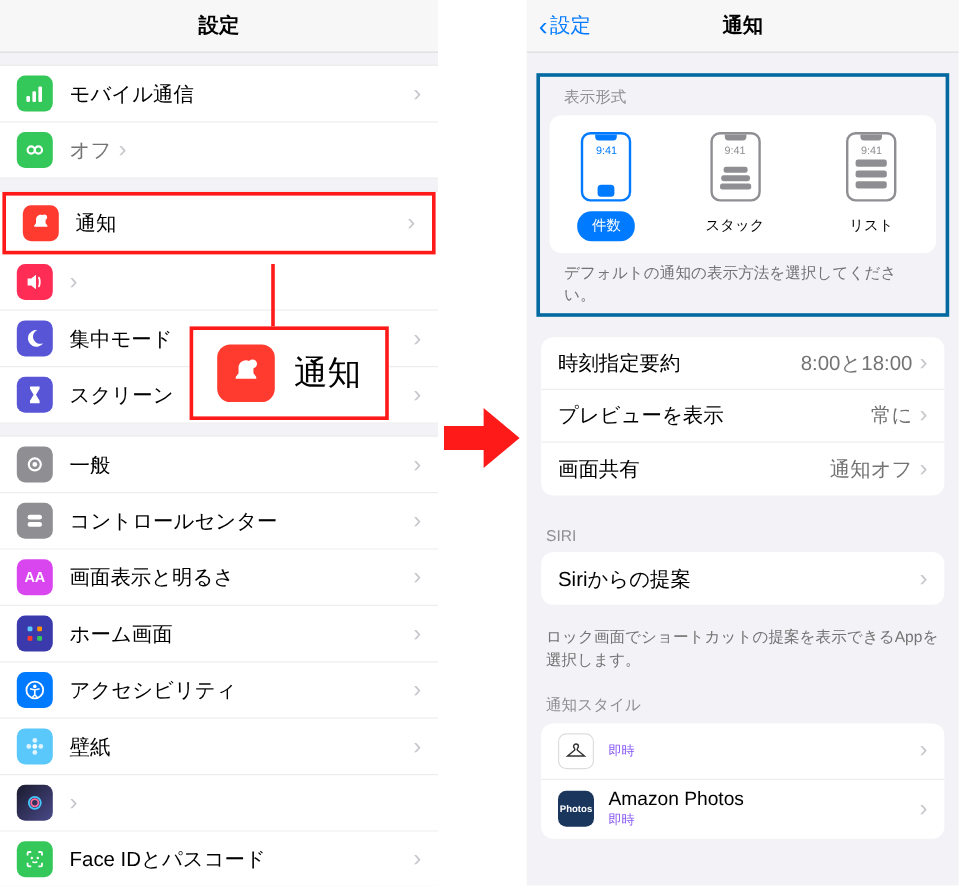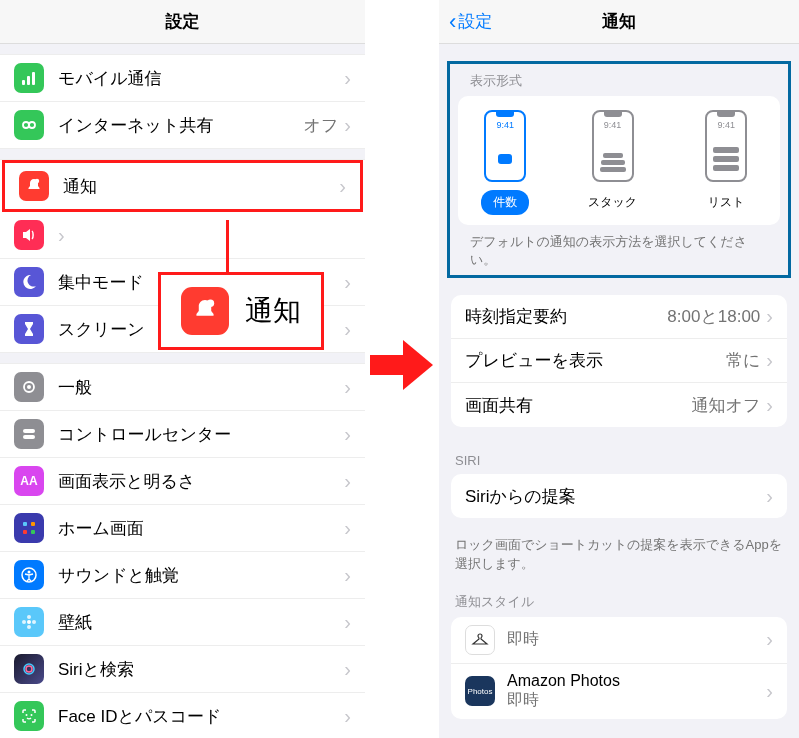--- a/index.html
+++ b/index.html
@@ -25,21 +25,21 @@
 .chev{color:#c7c7cc;font-size:20px;font-weight:300}
 .hl-row{border:3px solid #ff1a1a;margin:0 2px}
 .callout{position:absolute;left:158px;top:272px;background:#fff;border:3px solid #ff1a1a;padding:12px 20px;display:flex;align-items:center;z-index:10}
 .callout .app-icon{width:48px;height:48px;border-radius:11px;margin-right:16px}
 .callout-text{font-size:28px}
 .callout-line{position:absolute;left:226px;top:220px;width:3px;height:55px;background:#ff1a1a;z-index:9}
 .sect-label{font-size:13px;color:#8e8e93;padding:16px 16px 6px;text-transform:none}
 .sect-foot{font-size:13px;color:#737373;padding:8px 16px 4px;line-height:1.4}
 .display-box{background:#fff;border-radius:10px;margin:0 12px;padding:14px 0 10px;display:flex;justify-content:space-around}
 .disp-opt{display:flex;flex-direction:column;align-items:center;gap:8px}
-.phone-mock{width:42px;height:72px;border:2.5px solid #8e8e93;border-radius:8px;position:relative}
+.phone-mock{width:42px;height:58px;border:2.5px solid #8e8e93;border-radius:8px;position:relative}
 .phone-mock.active{border-color:#007aff}
 .phone-notch{position:absolute;top:0;left:50%;transform:translateX(-50%);width:18px;height:5px;background:#8e8e93;border-radius:0 0 3px 3px}
 .phone-mock.active .phone-notch{background:#007aff}
 .phone-time{font-size:9px;color:#8e8e93;text-align:center;margin-top:8px}
 .phone-mock.active .phone-time{color:#007aff}
 .phone-badge{width:14px;height:10px;background:#007aff;border-radius:3px;margin:24px auto 0}
 .phone-stack{position:absolute;bottom:6px;left:50%;transform:translateX(-50%)}
 .phone-stack div{width:26px;height:5px;background:#8e8e93;border-radius:2px;margin-bottom:2px}
 .phone-stack .s1{width:20px;margin-left:3px}
 .phone-stack .s2{width:24px;margin-left:1px}
@@ -47,21 +47,21 @@
 .phone-list div{width:26px;height:6px;background:#8e8e93;border-radius:2px;margin-bottom:3px}
 .opt-label{font-size:12px;padding:4px 12px;border-radius:12px}
 .opt-label.active{background:#007aff;color:#fff}
 .hl-section{border:3px solid #0369a1;margin:17px 8px;padding:4px 4px 2px}
 .group-r{margin:10px 12px;background:#fff;border-radius:10px;overflow:hidden}
 .group-r .row{border-bottom:1px solid rgba(0,0,0,.07)}
 .group-r .row:last-child{border-bottom:none}
 .app-row-ic{width:30px;height:30px;border-radius:7px;margin-right:12px;flex-shrink:0;display:flex;align-items:center;justify-content:center}
 .app-row-txt{display:flex;flex-direction:column;flex:1}
 .app-row-name{font-size:16px}
-.app-row-sub{font-size:16px;color:#737373}
+.app-row-sub{font-size:11px;color:#8b5cf6}
 svg{display:block}
 </style>
 </head>
 <body>
 
 <div class="screens">
 
 <div class="screen screen-left">
  <div class="header">
   <div class="header-title">設定</div>
@@ -79,21 +79,20 @@
     <div class="row-label">モバイル通信</div>
     <span class="chev">›</span>
    </div>
    <div class="row">
     <div class="app-icon" style="background:#34c759">
               <svg width="18" height="18" viewBox="0 0 18 18">
                 <circle cx="6" cy="9" r="3" fill="none" stroke="#fff" stroke-width="1.8"></circle>
                 <circle cx="12" cy="9" r="3" fill="none" stroke="#fff" stroke-width="1.8"></circle>
               </svg>
             </div>
-    <div class="row-label">インターネット共有</div>
     <div class="row-value">オフ</div>
     <span class="chev">›</span>
    </div>
   </div>
 
   <div class="group">
    <div class="row hl-row">
     <div class="app-icon" style="background:#ff3b30">
               <svg width="18" height="18" viewBox="0 0 18 18">
                 <path d="M9 2c-2.5 0-4 2-4 4v3l-1.5 2v1h11v-1L13 9V6c0-2-1.5-4-4-4z" fill="#fff"></path>
@@ -173,21 +172,21 @@
     <span class="chev">›</span>
    </div>
    <div class="row">
     <div class="app-icon" style="background:#007aff">
               <svg width="18" height="18" viewBox="0 0 18 18">
                 <circle cx="9" cy="9" r="7" fill="none" stroke="#fff" stroke-width="1.5"></circle>
                 <circle cx="9" cy="6" r="1.5" fill="#fff"></circle>
                 <path d="M5 8l4 1 4-1M9 9v4m-2 2l2-2 2 2" stroke="#fff" stroke-width="1.3" fill="none"></path>
               </svg>
             </div>
-    <div class="row-label">サウンドと触覚</div>
+    <div class="row-label">アクセシビリティ</div>
     <span class="chev">›</span>
    </div>
    <div class="row">
     <div class="app-icon" style="background:#5ac8fa">
               <svg width="18" height="18" viewBox="0 0 18 18">
                 <circle cx="9" cy="9" r="2" fill="#fff"></circle>
                 <circle cx="9" cy="4" r="2" fill="#fff" opacity=".8"></circle>
                 <circle cx="9" cy="14" r="2" fill="#fff" opacity=".8"></circle>
                 <circle cx="4" cy="9" r="2" fill="#fff" opacity=".8"></circle>
                 <circle cx="14" cy="9" r="2" fill="#fff" opacity=".8"></circle>
@@ -196,21 +195,20 @@
     <div class="row-label">壁紙</div>
     <span class="chev">›</span>
    </div>
    <div class="row">
     <div class="app-icon" style="background:linear-gradient(135deg,#1a1a2e,#4a4a8a)">
               <svg width="18" height="18" viewBox="0 0 18 18">
                 <circle cx="9" cy="9" r="5" fill="none" stroke="#45caff" stroke-width="1.5"></circle>
                 <circle cx="9" cy="9" r="3" fill="none" stroke="#ff6b9d" stroke-width="1.5"></circle>
               </svg>
             </div>
-    <div class="row-label">Siriと検索</div>
     <span class="chev">›</span>
    </div>
    <div class="row">
     <div class="app-icon" style="background:#34c759">
               <svg width="18" height="18" viewBox="0 0 18 18">
                 <path d="M3 6V4a1 1 0 011-1h2M15 6V4a1 1 0 00-1-1h-2M3 12v2a1 1 0 001 1h2M15 12v2a1 1 0 01-1 1h-2" stroke="#fff" stroke-width="1.5" fill="none"></path>
                 <circle cx="6.5" cy="8" r="1" fill="#fff"></circle>
                 <circle cx="11.5" cy="8" r="1" fill="#fff"></circle>
                 <path d="M7 11c1 1 3 1 4 0" stroke="#fff" stroke-width="1.3" fill="none"></path>
               </svg>
@@ -305,21 +303,21 @@
                 <path d="M10 4a2 2 0 012 2c0 1-1 1.5-1 2.5V9l6 5H3l6-5v-.5c0-1-1-1.5-1-2.5a2 2 0 012-2z" fill="none" stroke="#333" stroke-width="1.2"></path>
               </svg>
             </div>
     <div class="app-row-txt">
      <div class="app-row-sub">即時</div>
     </div>
     <span class="chev">›</span>
    </div>
    <div class="row">
     <div class="app-row-ic" style="background:#1a365d">
-              <span style="color:#fff;font-size:8px;font-weight:400">Photos</span>
+              <span style="color:#fff;font-size:8px;font-weight:700">Photos</span>
             </div>
     <div class="app-row-txt">
      <div class="app-row-name">Amazon Photos</div>
      <div class="app-row-sub">即時</div>
     </div>
     <span class="chev">›</span>
    </div>
   </div>
  </div>
 </div>

